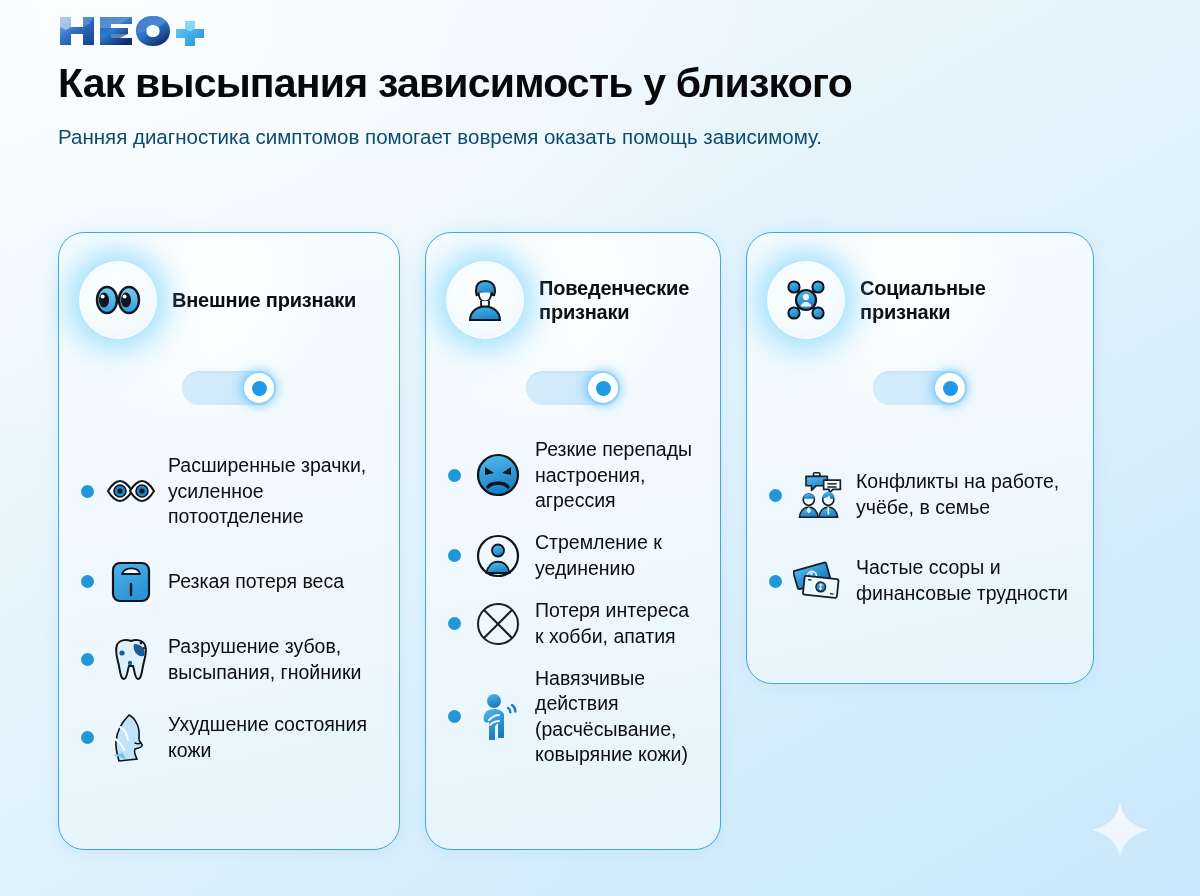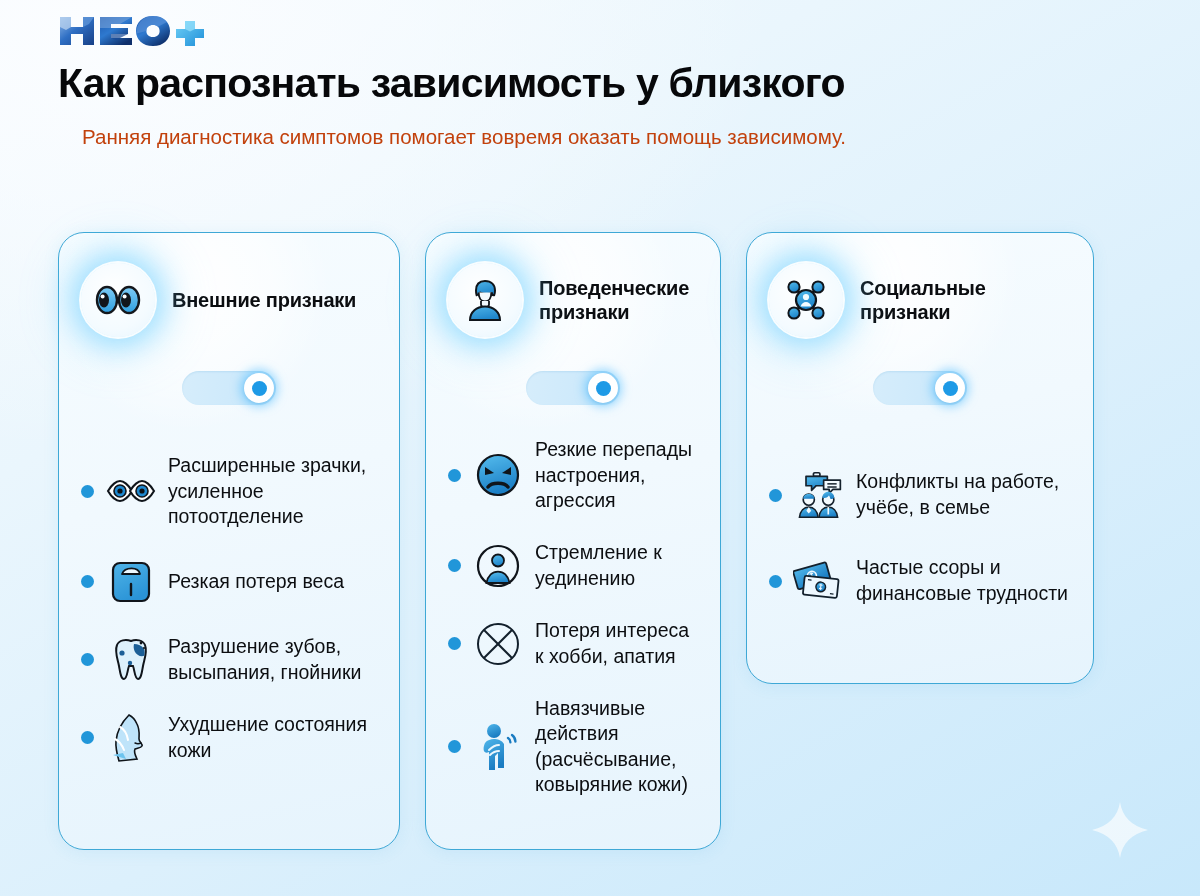--- a/index.html
+++ b/index.html
@@ -33,24 +33,23 @@
     color:#07080a;
     margin-top:14px;
     line-height:1.06;
     white-space:nowrap;
   }
 
   .page-subtitle {
     margin-top:16px;
     font-size:20.5px;
     line-height:1.52;
-    color:#c2410c;
+    color:#0c4a6e;
     max-width:900px;
     font-weight:400;
-    margin-left:24px;
   }
 
   
   .cards {
     position:absolute;
     left:58px; top:232px;
     display:flex;
     align-items:flex-start;
     gap:25px;
   }
@@ -109,21 +108,21 @@
                0 1px 3px rgba(40,110,160,0.25);
   }
   .toggle .knob i {
     width:15px; height:15px; border-radius:50%;
     background:#1e9ae6; display:block;
   }
 
   
   .list { margin-top:32px; display:flex; flex-direction:column; }
   .card.c1 .list { gap:26px;margin-top:48px; }
-  .card.c2 .list { gap:26px; }
+  .card.c2 .list { gap:16px; }
   .card.c3 .list { margin-top:64px; gap:34px; }
 
   .item { display:flex; align-items:center; gap:11px; }
 
   .bullet {
     flex:0 0 auto;
     width:13px; height:13px; border-radius:50%;
     background:#2196d9;
   }
   .item-icon {
@@ -181,21 +180,21 @@
       <polygon points="53,20 70,20 58,26 53,24" fill="#1a4a96" opacity="0.7"></polygon>
 
       <path d="M95 2c10.5 0 17 6.3 17 15s-6.5 15-17 15-17-6.3-17-15 6.5-15 17-15zm0 9c-4.3 0-6.6 2.5-6.6 6s2.3 6 6.6 6 6.6-2.5 6.6-6-2.3-6-6.6-6z" fill="url(#lgB)"></path>
       <path d="M95 2c6.2 0 11 2.2 14 6l-9 4.7C98.8 11.5 97 11 95 11c-4.3 0-6.6 2.5-6.6 6l-9.8 2.4C78.2 9.4 85 2 95 2z" fill="#5b93d8" opacity="0.6"></path>
 
       <path d="M127 7h10v8h9v9h-9v8h-10v-8h-9v-9h9z" fill="url(#lgC)"></path>
       <path d="M127 7h10v8l-5 2.5-5-2.5z" fill="#95e0fb" opacity="0.75"></path>
     </svg>
   </div>
 
-  <h1 class="page-title">Как распознать зависимость у близкого</h1>
+  <h1 class="page-title">Как высыпания зависимость у близкого</h1>
   <p class="page-subtitle">Ранняя диагностика симптомов помогает вовремя оказать помощь зависимому.</p>
 </div>
 
 <div class="cards">
 
   <section class="card c1">
     <div class="card-head">
       <div class="head-icon">
         <svg width="48" height="32" viewBox="0 0 48 32" aria-hidden="true">
           <defs>

